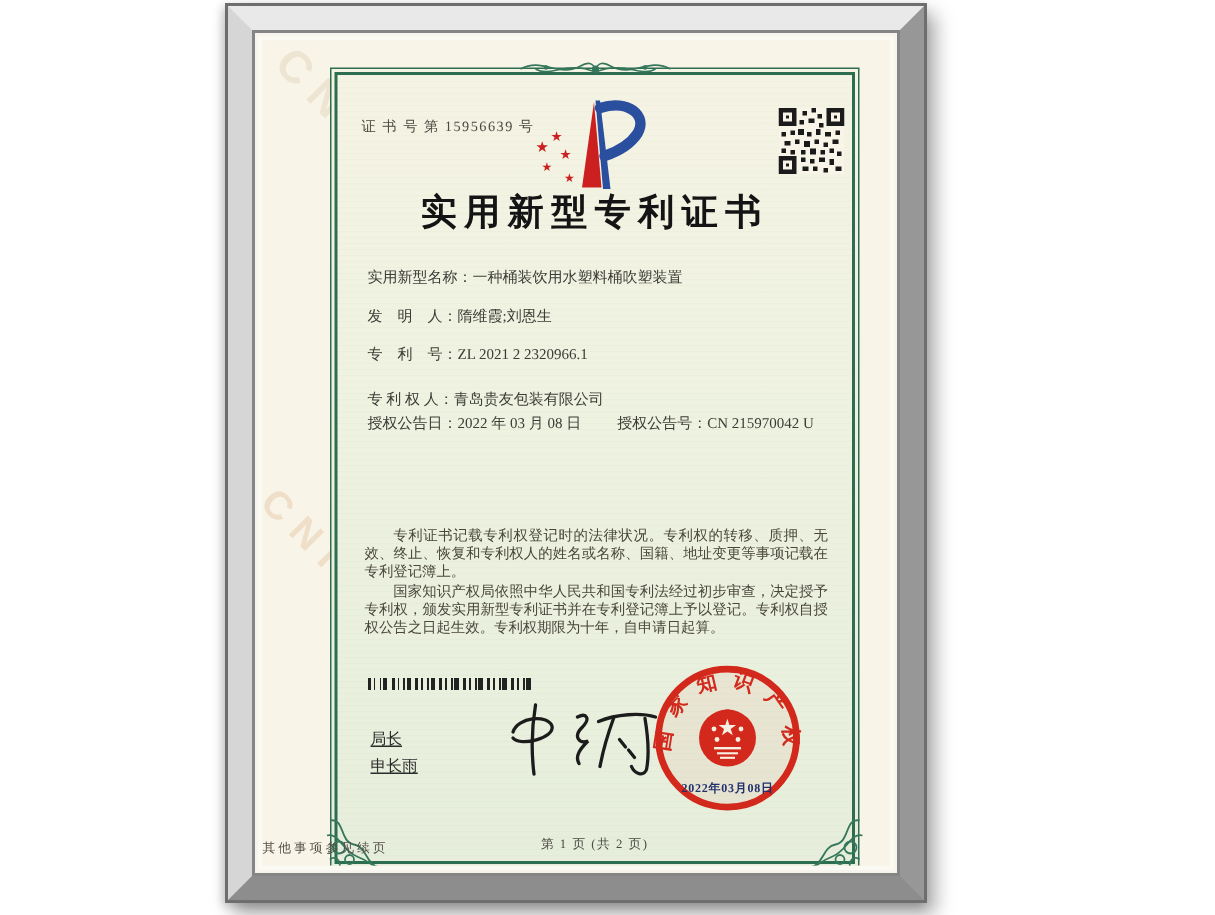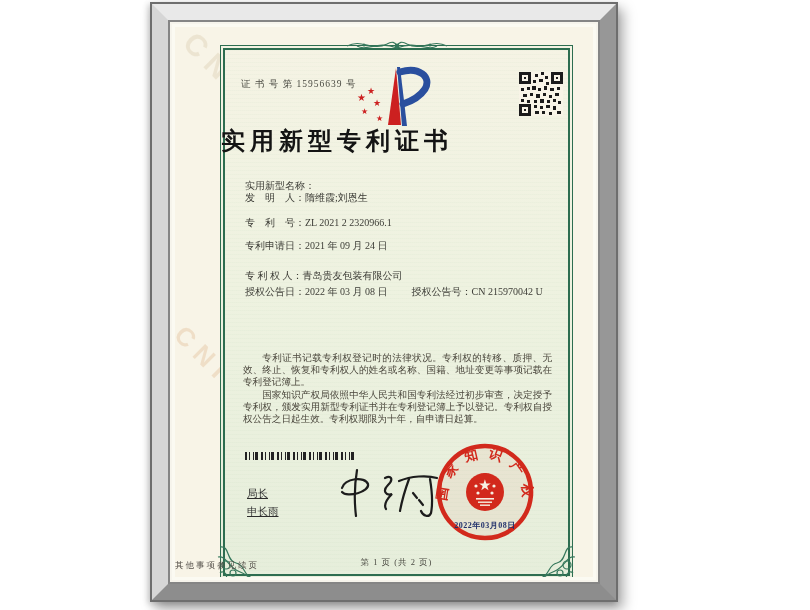--- a/index.html
+++ b/index.html
@@ -37,28 +37,28 @@
   .ornament-top{position:absolute;top:-10px;left:50%;transform:translateX(-50%);}
   .corner-flourish{position:absolute;bottom:-5px;}
   .cf-left{left:-5px;}
   .cf-right{right:-5px;transform:scaleX(-1);}
 
   .cert-no{position:absolute;left:20px;top:32px;font-size:9.5px;color:#4a4a42;letter-spacing:1px;}
 
   .logo{position:absolute;left:132px;top:19px;}
   .qr{position:absolute;right:9px;top:26px;}
 
-  .title{position:absolute;left:0;right:0;top:79px;text-align:left;
+  .title{position:absolute;left:0;right:0;top:79px;text-align:center;
     font-size:24px;font-weight:bold;color:#141414;letter-spacing:5px;}
 
   .fields{position:absolute;left:24px;right:18px;top:134px;font-size:10px;color:#3c3c36;}
   .frow{display:flex;line-height:12px;}
   .frow .lbl{white-space:pre;flex:none;}
   .frow .val{flex:1;}
-  .mt14{}.mt13{margin-top:13px;}.mt11{margin-top:11px;}
+  .mt14{margin-top:14px;}.mt13{margin-top:13px;}.mt11{margin-top:11px;}
   .mt18{margin-top:18px;}.mt8{margin-top:8px;}.mt4{margin-top:4px;}
   .grant-row{display:flex;line-height:12px;}
   .grant-pair2{margin-left:24px;display:flex;}
 
   .paras{position:absolute;left:22px;right:20px;top:306px;
     font-size:9.6px;line-height:12.2px;color:#4a463c;text-align:justify;}
   .paras p{margin:0;text-indent:2em;}
 
   .barcode{position:absolute;left:24px;top:406px;width:110px;height:8px;
     background:repeating-linear-gradient(90deg,
@@ -168,32 +168,29 @@
                   <rect x="30" y="40" width="3" height="3"></rect>
                   <rect x="38" y="39" width="4" height="3"></rect>
               </g>
             </svg>
 
             <div class="title">实用新型专利证书</div>
 
             <div class="fields">
               <div class="frow">
                 <span class="lbl">实用新型名称：</span>
+                <span class="val">一种桶装饮用水塑料桶吹塑装置</span>
               </div>
               <div class="frow mt14">
                 <span class="lbl">发　明　人：</span>
                 <span class="val">隋维霞;刘恩生</span>
               </div>
               <div class="frow mt13">
                 <span class="lbl">专　利　号：</span>
                 <span class="val">ZL 2021 2 2320966.1</span>
-              </div>
-              <div class="frow mt11">
-                <span class="lbl">专利申请日：</span>
-                <span class="val">2021 年 09 月 24 日</span>
               </div>
               <div class="frow mt18">
                 <span class="lbl">专 利 权 人：</span>
                 <span class="val">青岛贵友包装有限公司</span>
               </div>
               <div class="grant-row mt4">
                 <span class="lbl">授权公告日：</span>
                 <span>2022 年 03 月 08 日</span>
                 <span class="grant-pair2">
                   <span class="lbl">授权公告号：</span>

